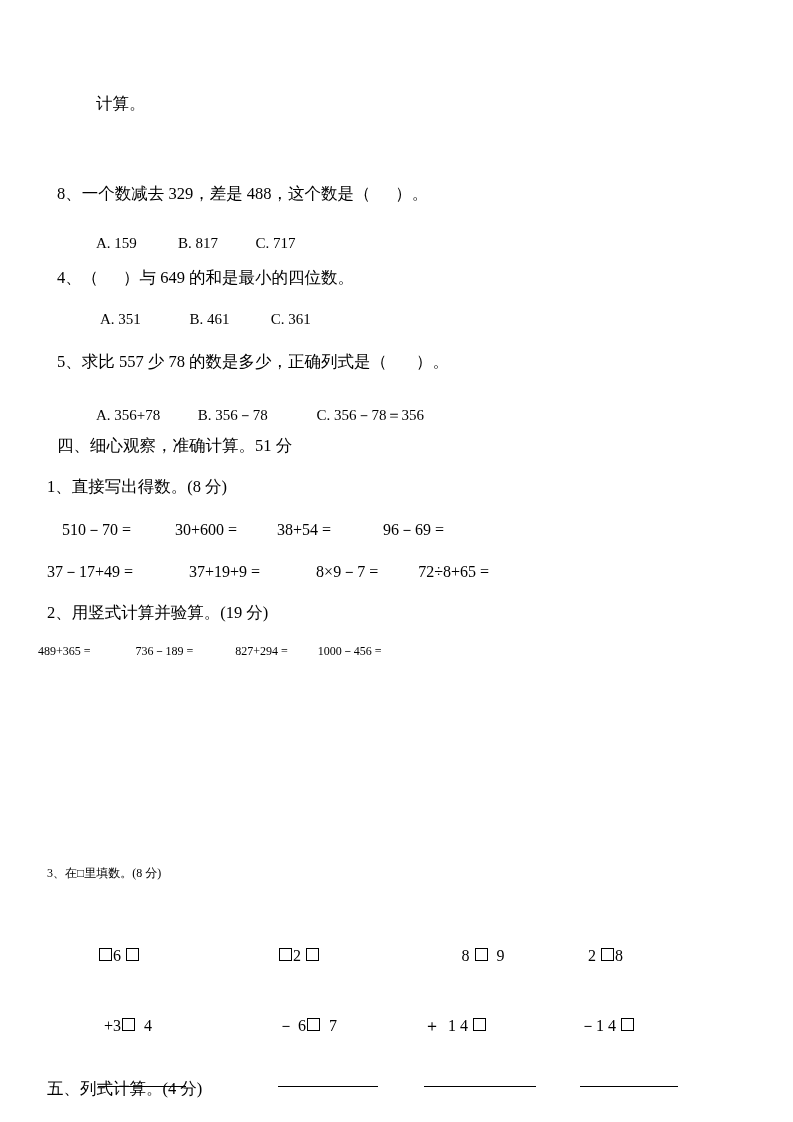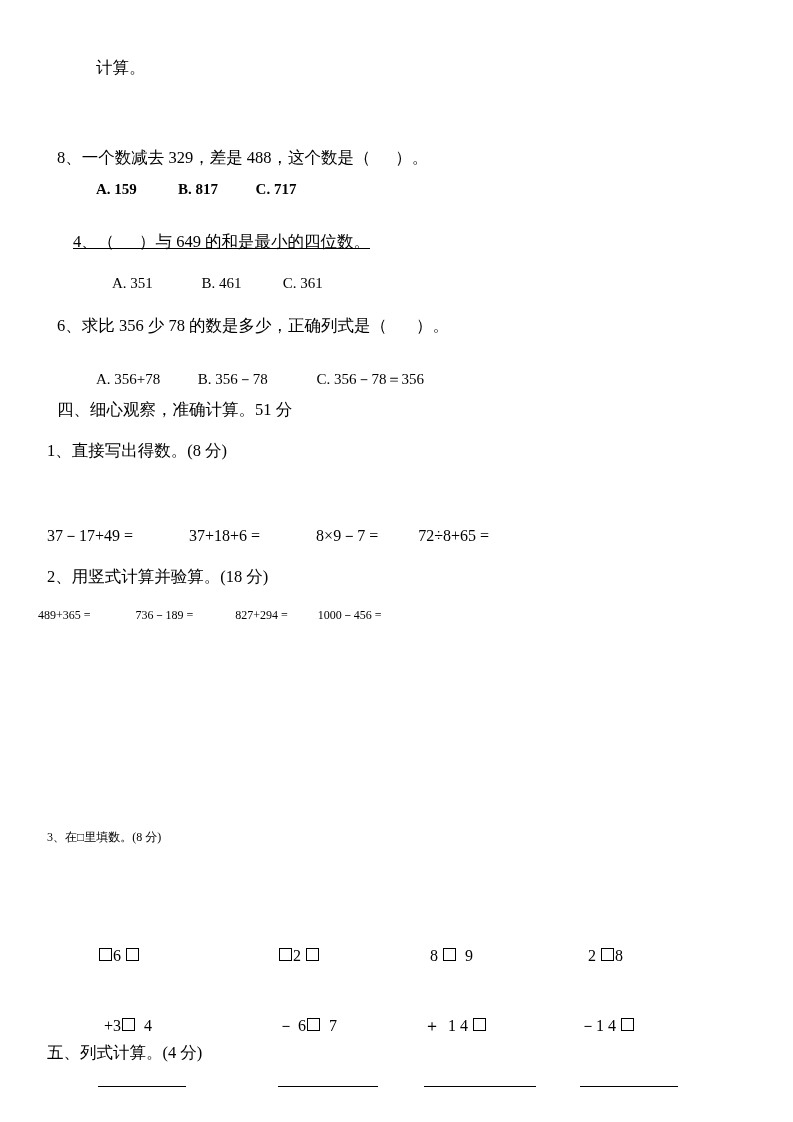--- a/index.html
+++ b/index.html
@@ -20,20 +20,21 @@
     height: 1122px;
     position: relative;
     padding: 0;
     box-sizing: border-box;
   }
   .line {
     position: absolute;
     white-space: pre;
     font-size: 16.5px;
     line-height: 1.2;
+    margin-top: 36px;
   }
   .sub {
     font-size: 15px;
   }
   .q-main {
     font-size: 16.5px;
   }
   .sec-head {
     font-size: 16.5px;
   }
@@ -69,59 +70,60 @@
 </head>
 <body>
 
 <div class="page">
 
   <div class="line q-main" style="left:96px; top:58px;">计算。</div>
 
 
   <div class="line q-main" style="left:57px; top:148px;">8、一个数减去 329，差是 488，这个数是（      ）。</div>
 
-  <div class="line sub" style="left:96px; top:180px;font-weight:bold;">A. 159           B. 817          C. 717</div>
+  <div class="line sub" style="left:96px; top:198px;">A. 159           B. 817          C. 717</div>
 
-  <div class="line q-main" style="left:73px; top:232px;text-decoration:underline;">4、（      ）与 649 的和是最小的四位数。</div>
+  <div class="line q-main" style="left:57px; top:232px;">4、（      ）与 649 的和是最小的四位数。</div>
 
-  <div class="line sub" style="left:112px; top:274px;">A. 351             B. 461           C. 361</div>
+  <div class="line sub" style="left:100px; top:274px;">A. 351             B. 461           C. 361</div>
 
-  <div class="line q-main" style="left:57px; top:316px;">6、求比 356 少 78 的数是多少，正确列式是（       ）。</div>
+  <div class="line q-main" style="left:57px; top:316px;">5、求比 557 少 78 的数是多少，正确列式是（       ）。</div>
 
   <div class="line sub" style="left:96px; top:370px;">A. 356+78          B. 356－78             C. 356－78＝356</div>
 
   <div class="line sec-head" style="left:57px; top:400px;">四、细心观察，准确计算。51 分</div>
 
   <div class="line sec-head" style="left:47px; top:441px;text-align:right;">1、直接写出得数。(8 分)</div>
 
+  <div class="line sub" style="left:62px; top:484px; font-size:16px;">510－70 =           30+600 =          38+54 =             96－69 =</div>
 
-  <div class="line sub" style="left:47px; top:526px; font-size:16px;">37－17+49 =              37+18+6 =              8×9－7 =          72÷8+65 =</div>
+  <div class="line sub" style="left:47px; top:526px; font-size:16px;">37－17+49 =              37+19+9 =              8×9－7 =          72÷8+65 =</div>
 
-  <div class="line sec-head" style="left:47px; top:567px;">2、用竖式计算并验算。(18 分)</div>
+  <div class="line sec-head" style="left:47px; top:567px;">2、用竖式计算并验算。(19 分)</div>
 
   <div class="line sub" style="left:38px; top:608px; font-size:12px;">489+365 =               736－189 =              827+294 =          1000－456 =</div>
 
   <div class="line sec-head" style="left:47px; top:830px; font-size:12px;">3、在□里填数。(8 分)</div>
 
   <div class="vcol" style="left:98px; top:898px; width:88px;">
     <span class="vrow"><span class="box"></span>6 <span class="box"></span></span>
     <span class="vrow" style="padding-left:6px;">+3<span class="box"></span>  4</span>
     <div class="rule"></div>
     
   </div>
 
   <div class="vcol" style="left:278px; top:898px; width:100px;">
     <span class="vrow"><span class="box"></span>2 <span class="box"></span></span>
     <span class="vrow" style="padding-left:0px;">－ 6<span class="box"></span>  7</span>
     <div class="rule"></div>
     
   </div>
 
   <div class="vcol" style="left:424px; top:898px; width:112px;">
-    <span class="vrow" style="padding-left:6px;">8 <span class="box"></span>  9</span>
+    <span class="vrow" style="padding-left:6px;text-align:center;">8 <span class="box"></span>  9</span>
     <span class="vrow">＋  1 4 <span class="box"></span></span>
     <div class="rule"></div>
     
   </div>
 
   <div class="vcol" style="left:580px; top:898px; width:98px;">
     <span class="vrow" style="padding-left:8px;">2 <span class="box"></span>8</span>
     <span class="vrow">－1 4 <span class="box"></span></span>
     <div class="rule"></div>
     

